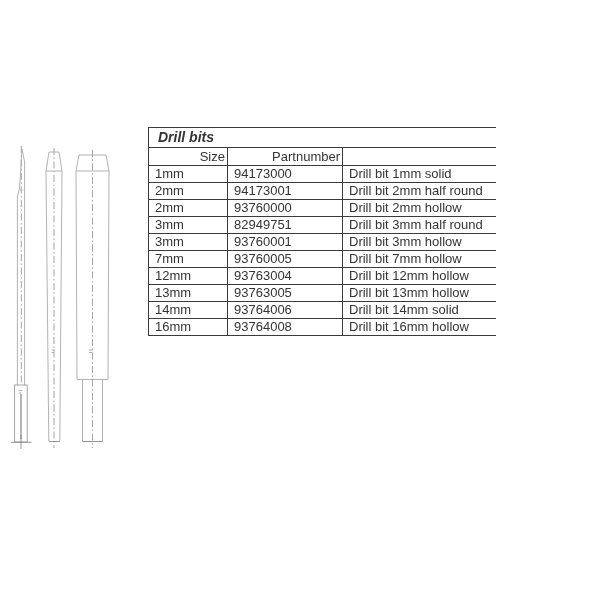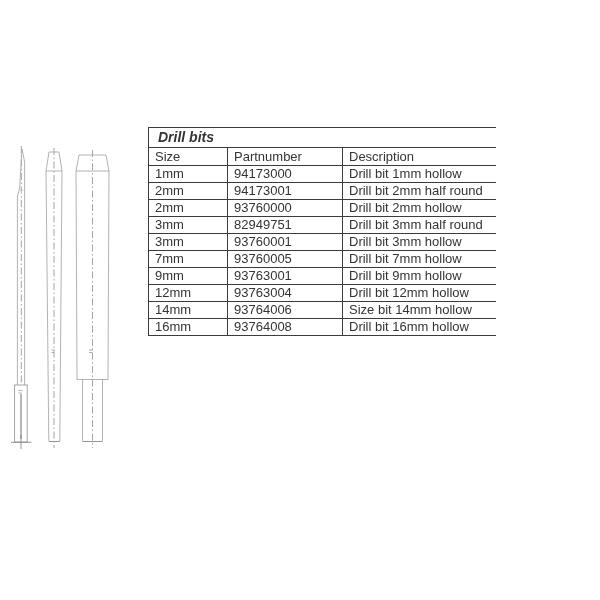--- a/index.html
+++ b/index.html
@@ -46,20 +46,21 @@
     font-weight: bold;
     font-style: italic;
     font-size: 14px;
     height: 19px;
     line-height: 19px;
     padding-left: 9px;
   }
   tr.header-row td {
     height: 17px;
     line-height: 17px;
+    text-align: right;
   }
   col.c-size { width: 79px; }
   col.c-part { width: 115px; }
   col.c-desc { width: 252px; }
 </style>
 </head>
 <body>
 
 <div class="page">
 
@@ -111,21 +112,21 @@
         <td colspan="3">Drill bits</td>
       </tr>
       <tr class="header-row">
         <td>Size</td>
         <td>Partnumber</td>
         <td>Description</td>
       </tr>
     <tr class="data-row">
       <td>1mm</td>
       <td>94173000</td>
-      <td>Drill bit 1mm hollow</td>
+      <td>Drill bit 1mm solid</td>
     </tr>
         <tr class="data-row">
       <td>2mm</td>
       <td>94173001</td>
       <td>Drill bit 2mm half round</td>
     </tr>
         <tr class="data-row">
       <td>2mm</td>
       <td>93760000</td>
       <td>Drill bit 2mm hollow</td>
@@ -139,33 +140,33 @@
       <td>3mm</td>
       <td>93760001</td>
       <td>Drill bit 3mm hollow</td>
     </tr>
         <tr class="data-row">
       <td>7mm</td>
       <td>93760005</td>
       <td>Drill bit 7mm hollow</td>
     </tr>
         <tr class="data-row">
-      <td>9mm</td>
-      <td>93763001</td>
-      <td>Drill bit 9mm hollow</td>
-    </tr>
-        <tr class="data-row">
       <td>12mm</td>
       <td>93763004</td>
       <td>Drill bit 12mm hollow</td>
     </tr>
         <tr class="data-row">
+      <td>13mm</td>
+      <td>93763005</td>
+      <td>Drill bit 13mm hollow</td>
+    </tr>
+        <tr class="data-row">
       <td>14mm</td>
       <td>93764006</td>
-      <td>Size bit 14mm hollow</td>
+      <td>Drill bit 14mm solid</td>
     </tr>
         <tr class="data-row">
       <td>16mm</td>
       <td>93764008</td>
       <td>Drill bit 16mm hollow</td>
     </tr>
       </tbody>
   </table>
 
 </div>

